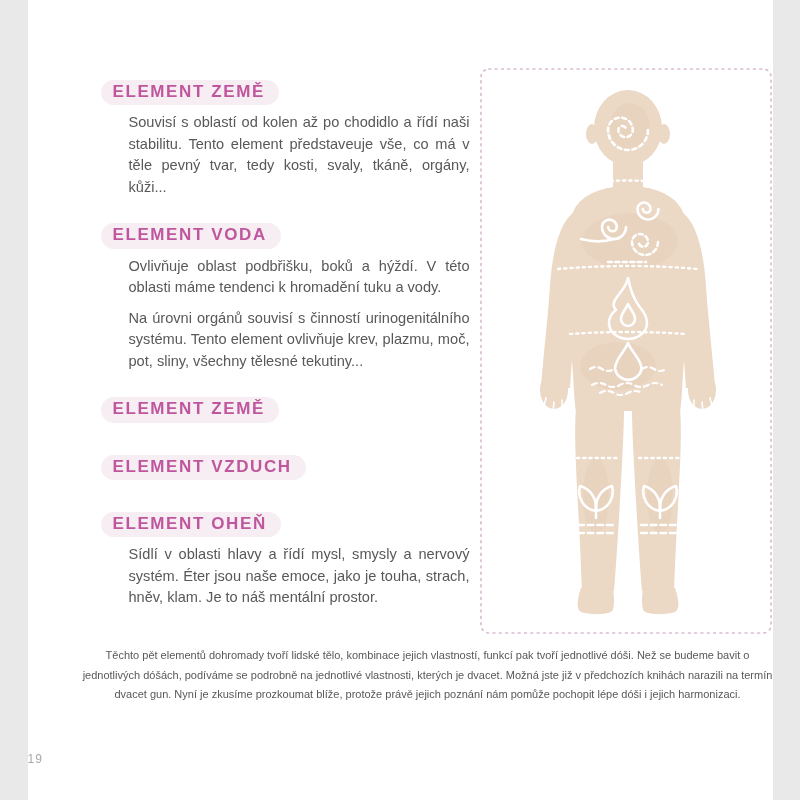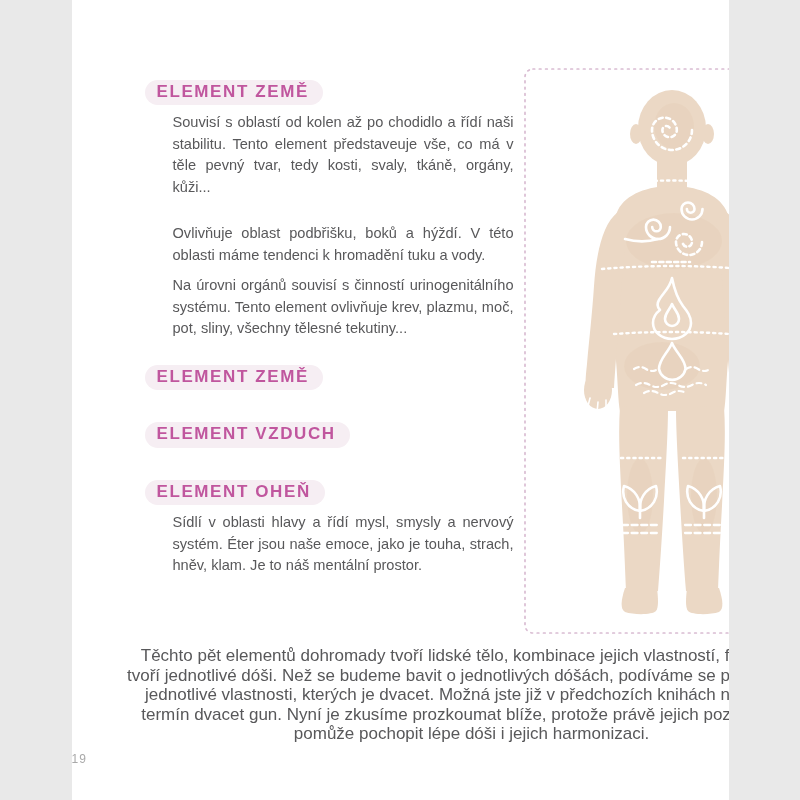--- a/index.html
+++ b/index.html
@@ -1,18 +1,18 @@
 <!DOCTYPE html>
 <html style="--heading-pink: #c0569e; --heading-bg: #f6eef3; --body-text: #58585a; --page-num: #a9a9a9;"><head>
 <meta charset="utf-8">
 <style>
   html,body{margin:0;padding:0;background:#e9e9e9;}
   .page{
     position:relative;
-    width:657px;height:800px;
+    width:745px;height:800px;
     background:#ffffff;
     font-family:"Liberation Sans", sans-serif;
     overflow:hidden;
     margin:0 auto;
     text-decoration:underline;
   }
   
   .text-col{
     position:absolute;
     left:85px;top:80px;width:357px;
@@ -43,21 +43,21 @@
     position:absolute;
     left:450px;top:66px;width:296px;height:570px;
   }
   .illustration svg{display:block;width:100%;height:100%;}
   
   .footer-par{
     position:absolute;
     left:55px;top:646px;width:690px;
     text-align:center;
     color:var(--body-text,#58585a);
-    font-size:17px;
+    font-size:11px;
     line-height:19.5px;
   }
   .page-number{
     position:absolute;
     left:0;top:752px;width:800px;
     color:var(--page-num,#a9a9a9);
     font-size:12px;
     letter-spacing:1px;
   }
 </style>
@@ -68,20 +68,21 @@
 
   <div class="text-col" id="sections-root">
     <div class="section">
       <h2>ELEMENT ZEMĚ</h2>
       <div class="paragraphs">
           <p>Souvisí s oblastí od kolen až po chodidlo a řídí naši stabilitu. Tento element představeuje vše, co má v těle pevný tvar, tedy kosti, svaly, tkáně, orgány, kůži...</p>
         </div>
     </div>
 
     <div class="section">
+      <h2>ELEMENT VODA</h2>
       <div class="paragraphs">
           <p>Ovlivňuje oblast podbřišku, boků a hýždí. V této oblasti máme tendenci k hromadění tuku a vody.</p>
           <p>Na úrovni orgánů souvisí s činností urinogenitálního systému. Tento element ovlivňuje krev, plazmu, moč, pot, sliny, všechny tělesné tekutiny...</p>
         </div>
     </div>
 
     <div class="section">
       <h2>ELEMENT ZEMĚ</h2>
     </div>
 

